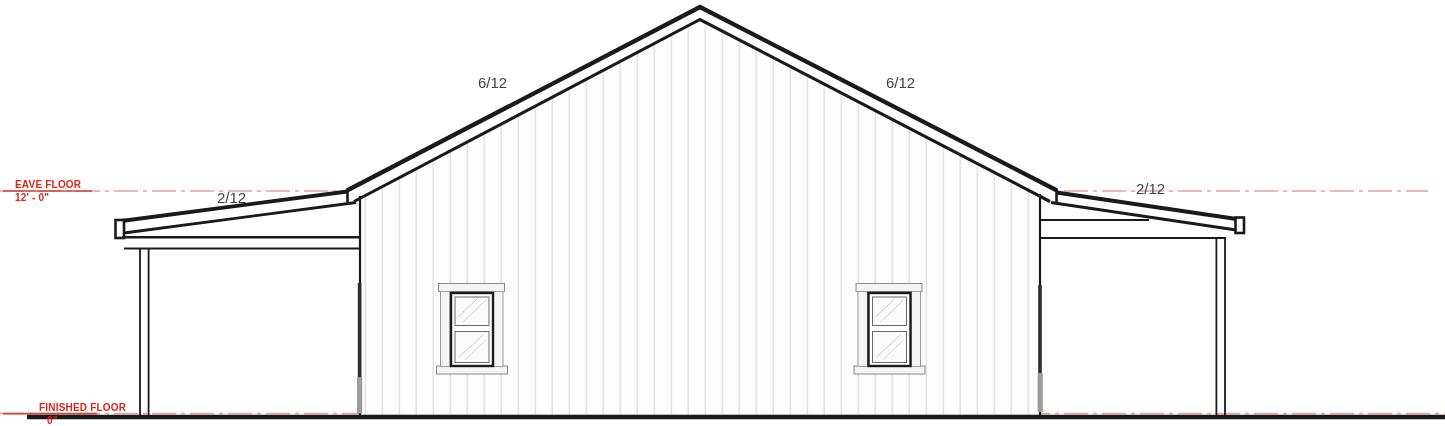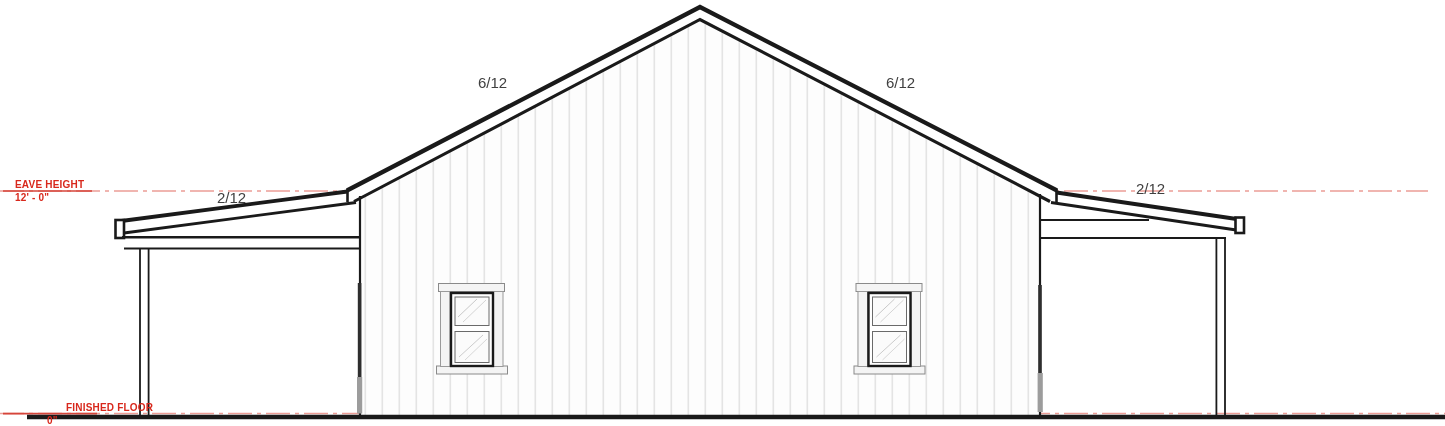--- a/index.html
+++ b/index.html
@@ -6,21 +6,21 @@
   body{width:1445px;height:426px;overflow:hidden;position:relative;
        font-family:"Liberation Sans", sans-serif;}
   .canvas{position:absolute;inset:0;width:1445px;height:426px;}
   svg{position:absolute;left:0;top:0;}
   .lbl{position:absolute;color:#d8281c;white-space:nowrap;line-height:1;}
   .ref-lbl{font-size:10px;font-weight:700;letter-spacing:.2px;}
   .ref-val{font-size:10px;font-weight:700;letter-spacing:.2px;}
   .pitch{font-size:15px;font-weight:400;color:#404040;}
   .eave-label{left:15px;top:180px;}
   .eave-value{left:15px;top:193px;}
-  .ff-label{left:29px;top:403px;padding-left:37px;}
+  .ff-label{left:2px;top:403px;padding-left:37px;}
   .ff-value{left:47px;top:416px;}
   .pitch-main-left{left:478px;top:75px;}
   .pitch-main-right{left:886px;top:75px;}
   .pitch-shed-left{left:217px;top:190px;}
   .pitch-shed-right{left:1136px;top:181px;}
 </style>
 </head>
 <body>
 
 <div class="canvas">
@@ -114,21 +114,21 @@
       <rect x="357" y="377" width="5.2" height="36.5" fill="#9c9c9c"></rect>
     </g>
     <g>
       <rect x="1038.2" y="285" width="3.6" height="88" fill="#2e2e2e"></rect>
       <rect x="1037.6" y="373" width="5.2" height="39" fill="#9c9c9c"></rect>
     </g>
 
     <line x1="27" y1="417" x2="1445" y2="417" stroke="#1a1a1a" stroke-width="4.4"></line>
   </svg>
 
-  <div class="lbl ref-lbl eave-label">EAVE HEIGHT</div>
+  <div class="lbl ref-lbl eave-label">EAVE FLOOR</div>
   <div class="lbl ref-val eave-value">12' - 0"</div>
 
   <div class="lbl ref-lbl ff-label">FINISHED FLOOR</div>
   <div class="lbl ref-val ff-value">0"</div>
 
   <div class="lbl pitch pitch-main-left">6/12</div>
   <div class="lbl pitch pitch-main-right">6/12</div>
   <div class="lbl pitch pitch-shed-left">2/12</div>
   <div class="lbl pitch pitch-shed-right">2/12</div>
 

